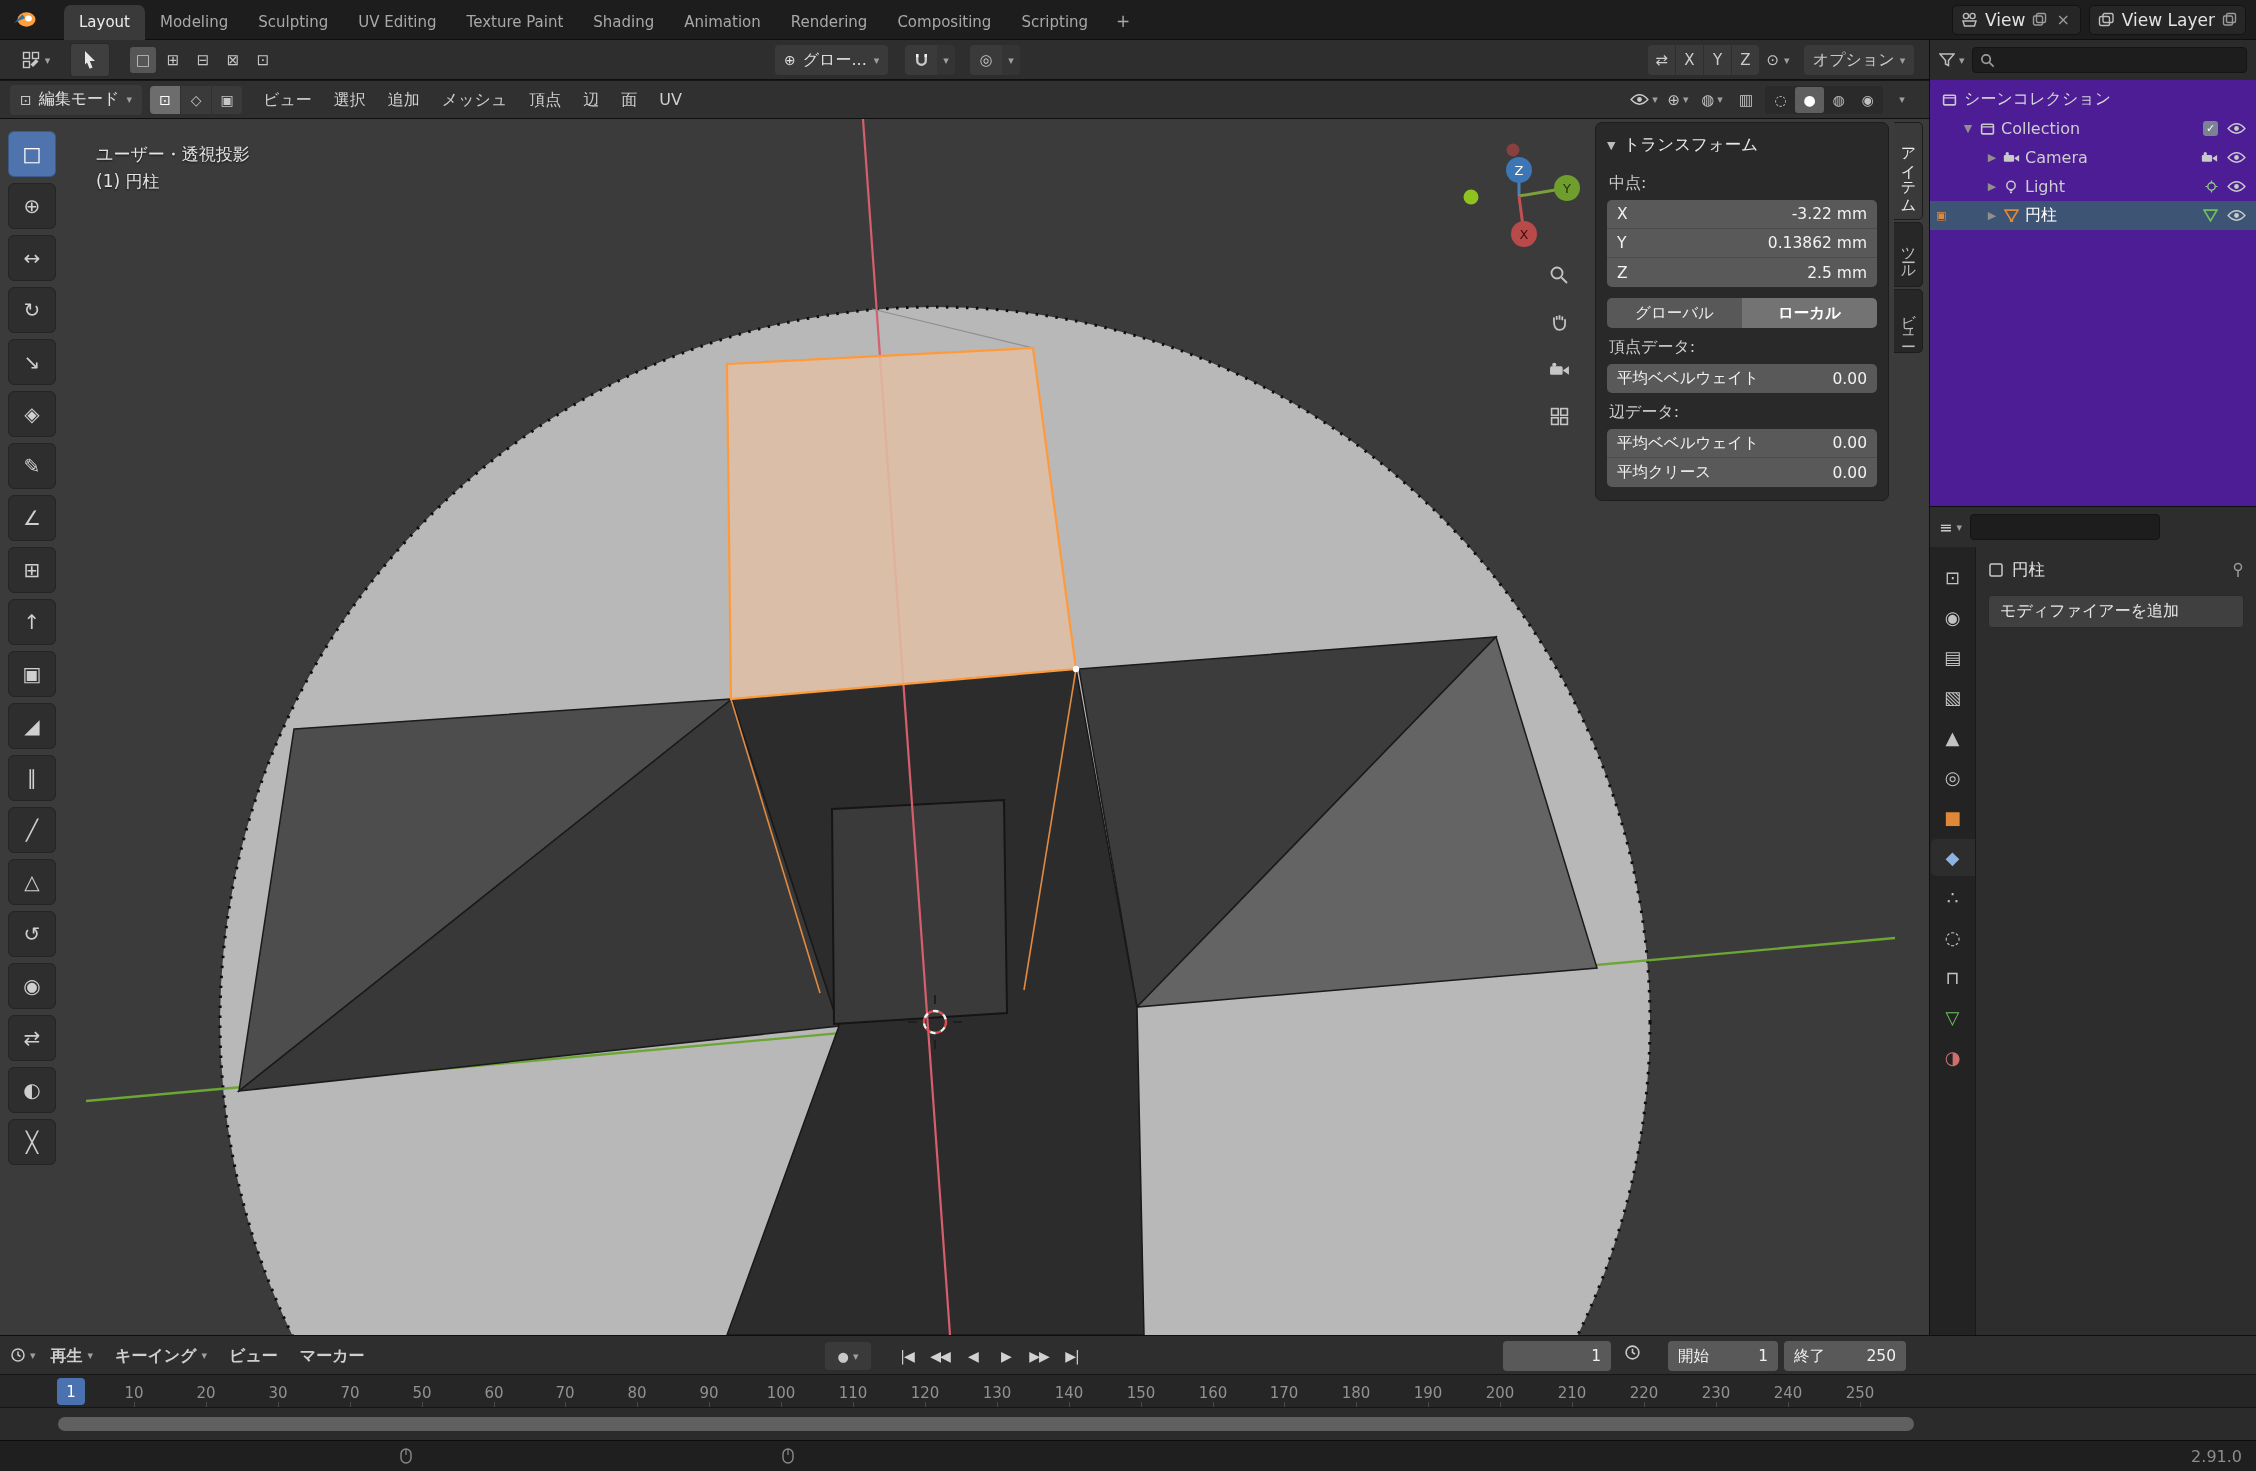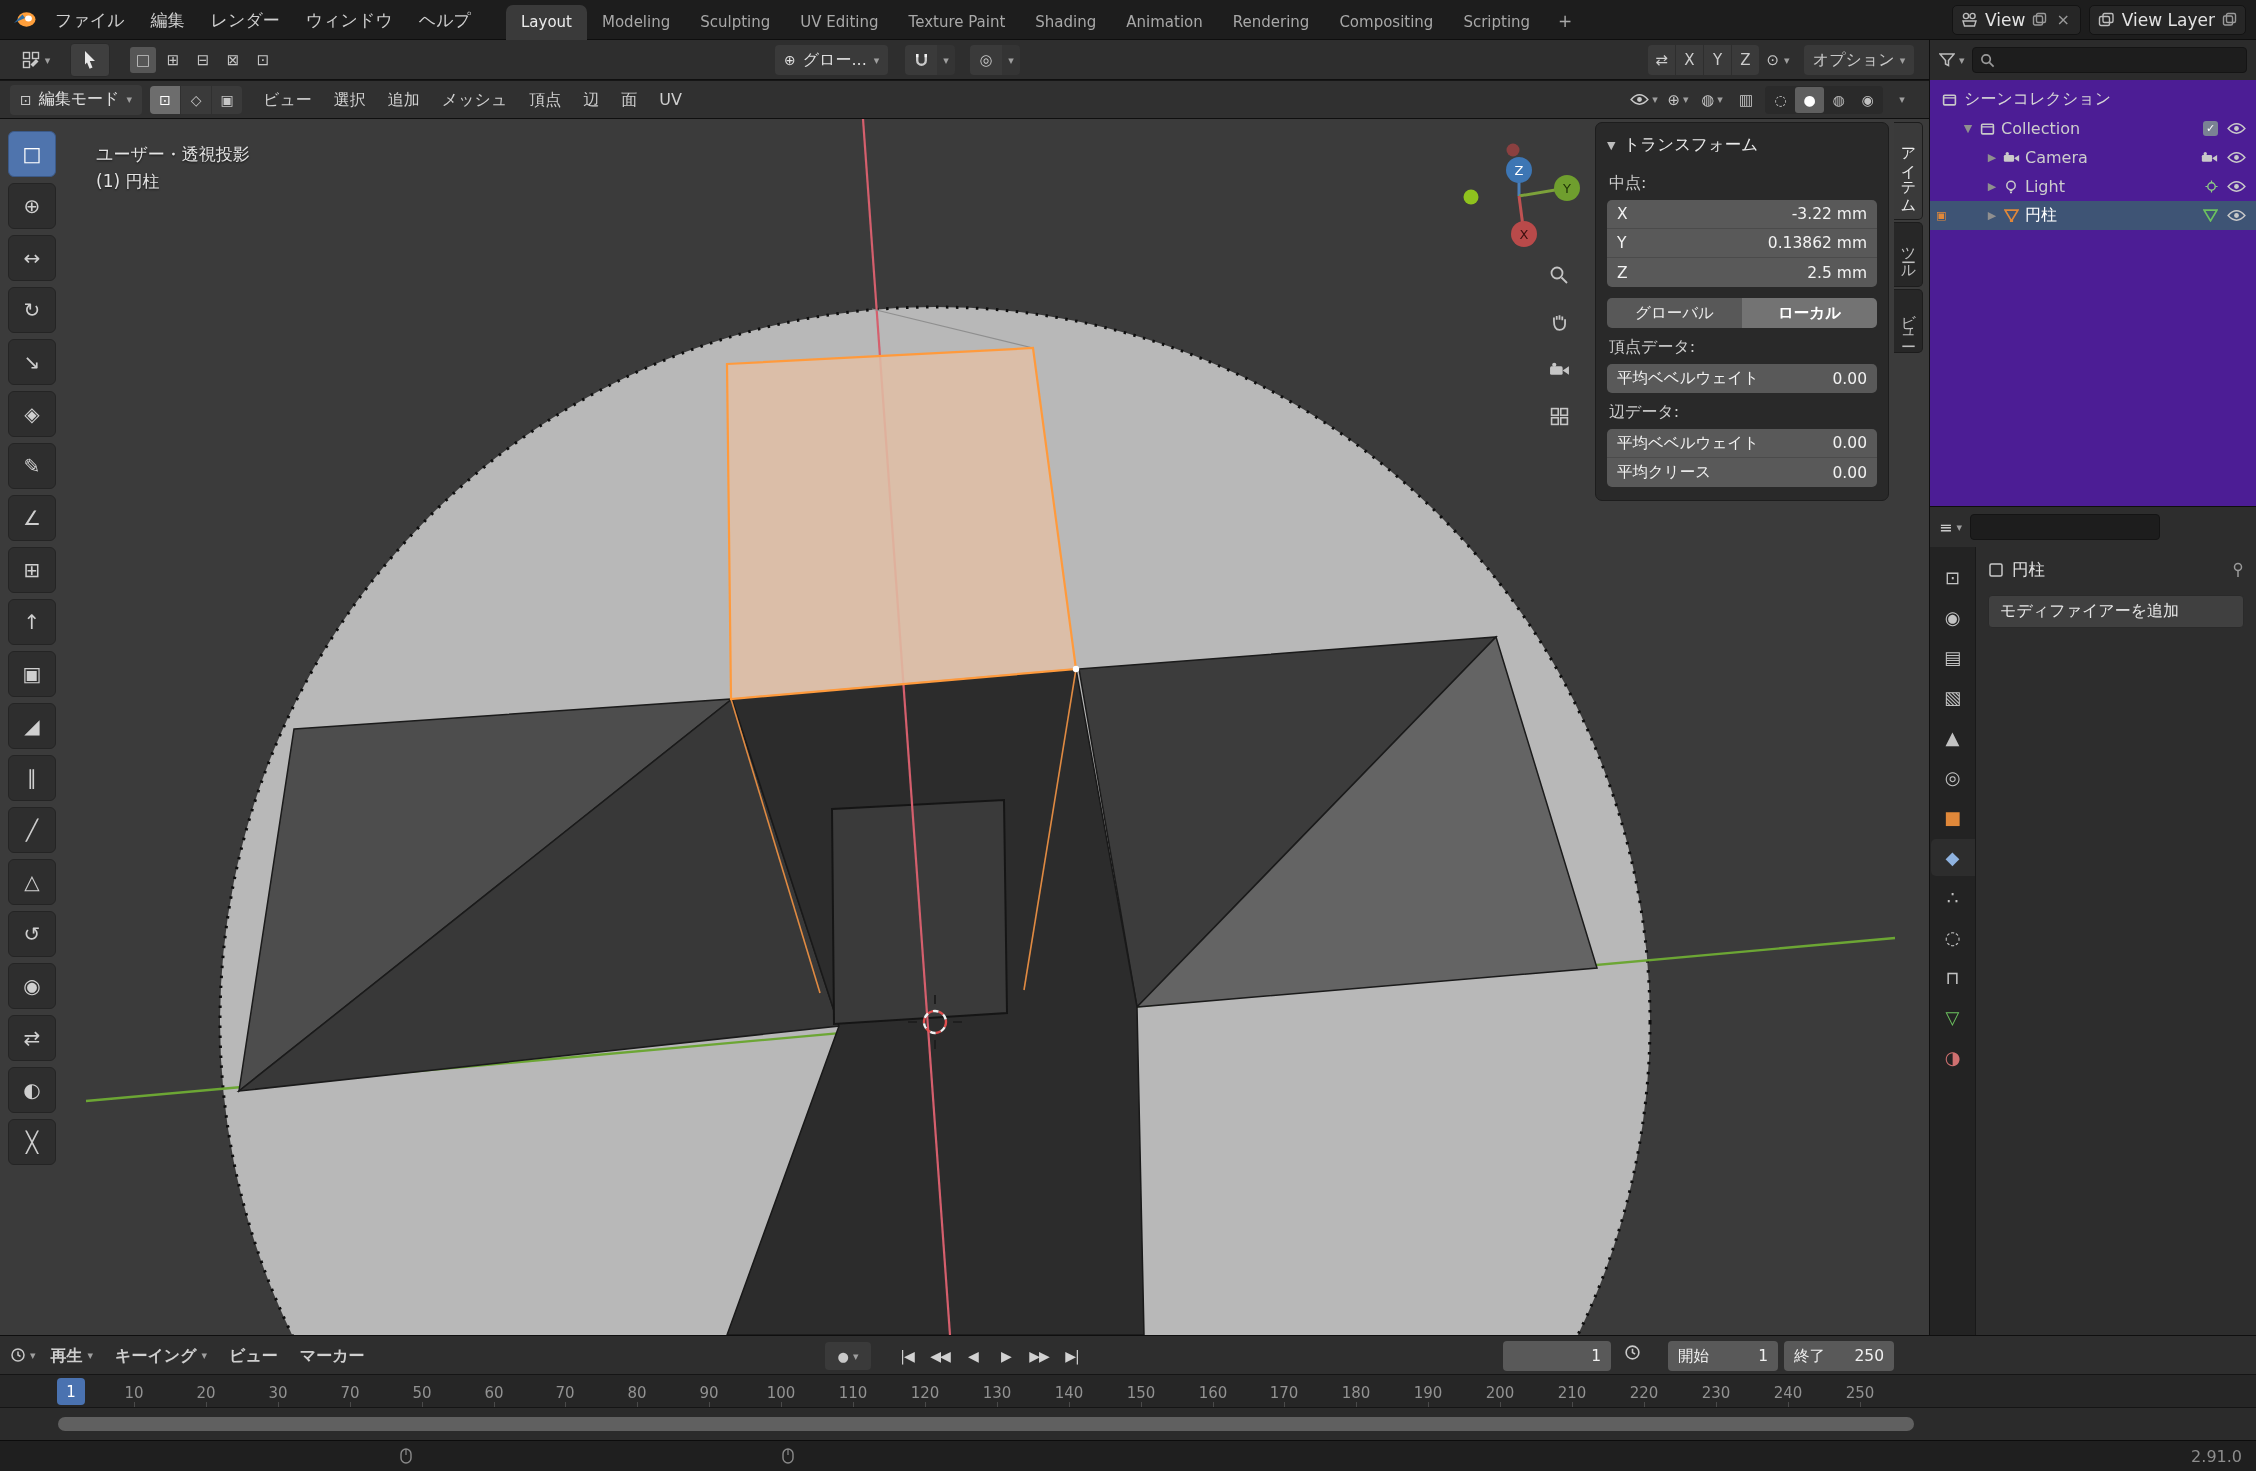--- a/index.html
+++ b/index.html
@@ -128,21 +128,21 @@
   #tl-menus .menu-item { font-size:16px; line-height:39px; padding:0 11px; display:flex; align-items:center; gap:5px; }
   .rec-btn { position:absolute; left:825px; top:6px; width:46px; height:28px; background:#3a3a3a; border-radius:4px;
     display:flex; align-items:center; justify-content:center; gap:4px; color:#c9c9c9; }
   #transport { position:absolute; left:892px; top:6px; display:flex; gap:3px; }
   .tp-btn { min-width:30px; height:28px; display:flex; align-items:center; justify-content:center; color:#d2d2d2; font-size:14px; letter-spacing:-1px; border-radius:3px; }
   .tl-field { position:absolute; top:5px; height:30px; background:#595959; border-radius:4px; display:flex; align-items:center;
     justify-content:space-between; padding:0 10px; font-size:15.5px; color:#f0f0f0; }
   #frame-field { left:1503px; width:108px; justify-content:flex-end; }
   .clock-btn { position:absolute; left:1624px; top:8px; }
   #start-field { left:1668px; width:110px; }
-  #end-field { left:1784px; width:110px; }
+  #end-field { left:1784px; width:122px; }
   .tl-ruler { position:relative; height:33px; background:#262626; border-top:1px solid #151515; }
   .tick { position:absolute; bottom:5px; transform:translateX(-50%); font-size:15px; color:#929292; }
   .tick-line { position:absolute; bottom:0; width:1px; height:5px; background:#4a4a4a; }
   .frame-marker { position:absolute; left:57px; top:3px; width:28px; height:27px; background:#4a72b0; border-radius:4px;
     display:flex; align-items:center; justify-content:center; color:#fff; font-size:15px; }
   .tl-scroll { position:relative; height:33px; background:#2b2b2b; border-top:1px solid #151515; }
   .scroll-bar { position:absolute; left:58px; top:9px; width:1856px; height:14px; background:#606060; border-radius:7px; }
   
   #statusbar { position:absolute; left:0; top:1440px; width:2256px; height:31px; background:#1f1f1f; border-top:1px solid #0c0c0c;
     display:flex; align-items:center; font-size:16px; color:#8d8d8d; }
@@ -157,27 +157,20 @@
 <div class="app">
 
   <div id="topbar">
     <span class="logo-wrap">
       <svg width="24" height="19" viewBox="0 0 24 19">
           <ellipse cx="13.5" cy="9.5" rx="9" ry="7.2" fill="#ff9f3b"></ellipse>
           <ellipse cx="15.5" cy="8.6" rx="3.4" ry="3" fill="#ffffff"></ellipse>
           <path d="M1 13 L9.5 4.5 L12 8 Z" fill="#2d6fa8"></path>
         </svg>
     </span>
-    <div id="topbar-menus" style="display: flex;">
-        <span class="menu-item">ファイル</span>
-        <span class="menu-item">編集</span>
-        <span class="menu-item">レンダー</span>
-        <span class="menu-item">ウィンドウ</span>
-        <span class="menu-item">ヘルプ</span>
-      </div>
     <div id="workspace-tabs">
         <span class="ws-tab active">Layout</span>
         <span class="ws-tab">Modeling</span>
         <span class="ws-tab">Sculpting</span>
         <span class="ws-tab">UV Editing</span>
         <span class="ws-tab">Texture Paint</span>
         <span class="ws-tab">Shading</span>
         <span class="ws-tab">Animation</span>
         <span class="ws-tab">Rendering</span>
         <span class="ws-tab">Compositing</span>

